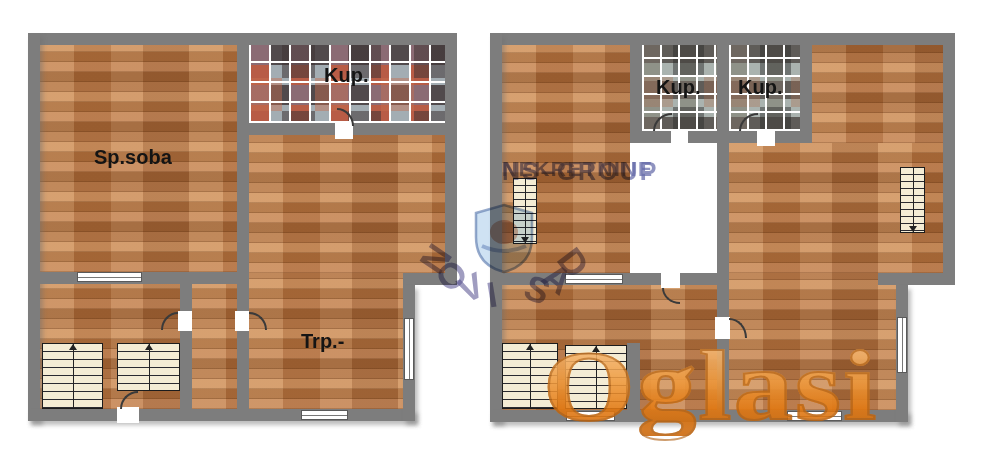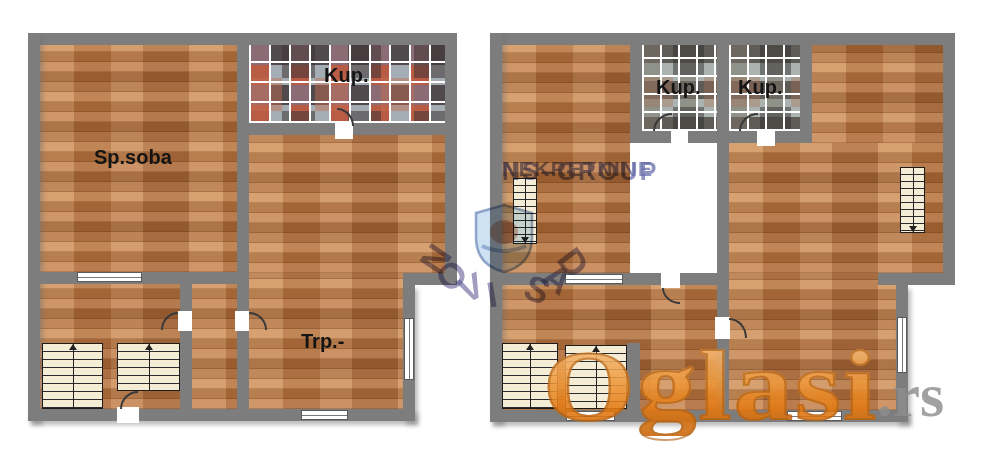--- a/index.html
+++ b/index.html
@@ -213,15 +213,14 @@
         <span style="left: 470.69px; top: 288.218px; transform: translate(-50%, -50%) rotate(-24.8571deg);">V</span>
         <span style="left: 492.446px; top: 294.899px; transform: translate(-50%, -50%) rotate(-9.28571deg);">I</span>
         <span style="left: 515.197px; top: 295.495px; transform: translate(-50%, -50%) rotate(6.28571deg);"> </span>
         <span style="left: 537.273px; top: 289.962px; transform: translate(-50%, -50%) rotate(21.8571deg);">S</span>
         <span style="left: 557.053px; top: 278.705px; transform: translate(-50%, -50%) rotate(37.4286deg);">A</span>
         <span style="left: 573.085px; top: 262.552px; transform: translate(-50%, -50%) rotate(53deg);">D</span>
       </div>
   </div>
 
   <div id="portal-wm">Oglasi</div>
-  <div id="portal-tld">.rs</div>
 
 </div>
 
 </body></html>

